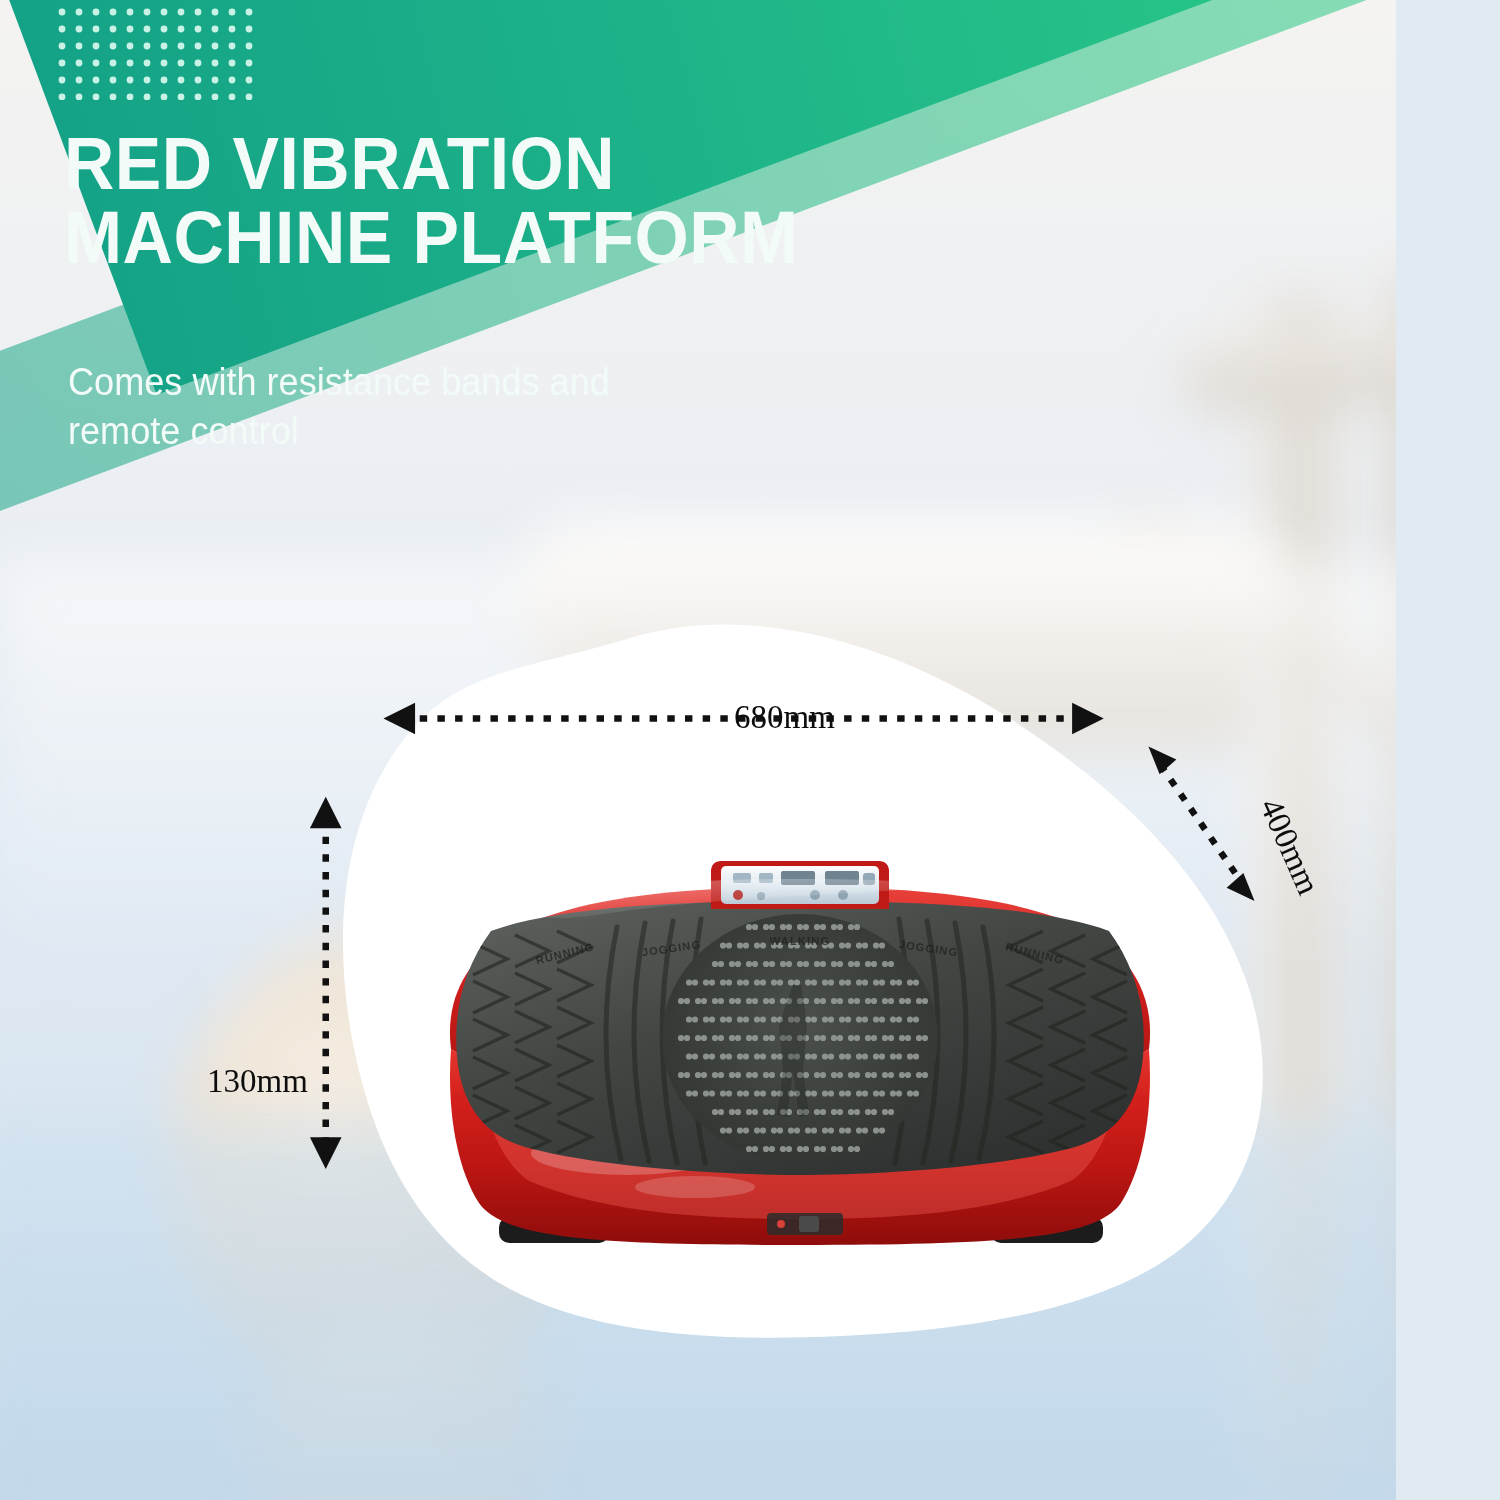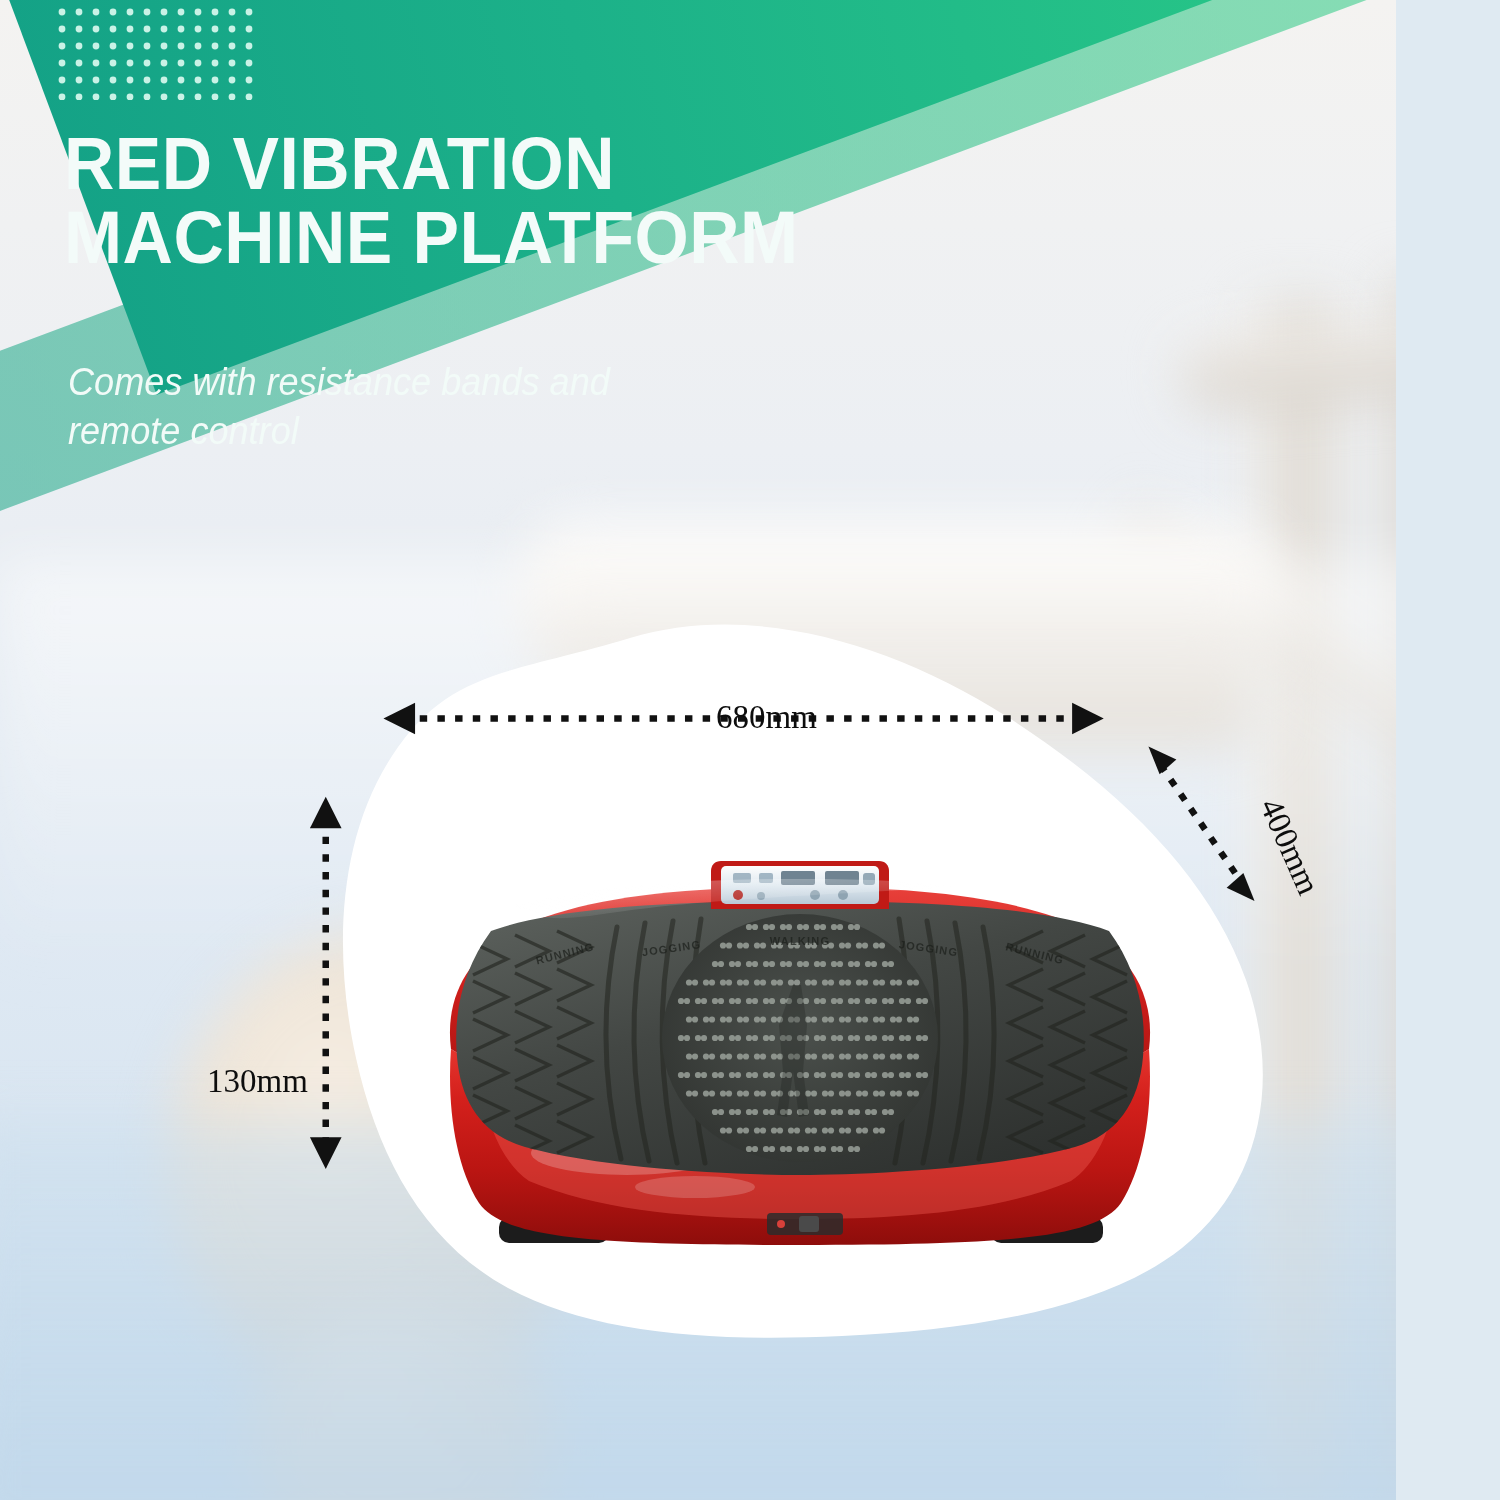--- a/index.html
+++ b/index.html
@@ -60,36 +60,36 @@
     font-family:"Liberation Sans",sans-serif;
     font-weight:700;
     font-size:75px;
     line-height:0.99;
     letter-spacing:0.5px;
     color:#f3fbf9;
     transform:scaleX(.93);
     transform-origin:left center;
     white-space:nowrap;
   }
-  #subtitle{position:absolute;left:68px;top:358px;z-index:8;width:760px;font-style:italic;}
+  #subtitle{position:absolute;left:68px;top:358px;z-index:8;width:760px;}
   .sub-line{
     font-size:38px;line-height:1.30;color:#f2fbf8;font-weight:400;
     transform:scaleX(.95);transform-origin:left center;white-space:nowrap;
   }
 
   
   #blob{position:absolute;left:330px;top:620px;z-index:10;}
 
   
   #product{position:absolute;left:395px;top:835px;width:810px;height:440px;z-index:12;}
 
   
   .dim-label{position:absolute;z-index:20;color:#0d0d0d;
      font-family:"Liberation Serif",serif;font-size:33px;white-space:nowrap;}
-  #label-680{left:716px;top:699px;}
+  #label-680{left:734px;top:699px;}
   #label-130{left:207px;top:1031px;margin-top:32px;}
   #label-400{left:1286px;top:793px;transform:rotate(66deg);transform-origin:left top;}
 
   #dims{position:absolute;inset:0;z-index:18;pointer-events:none;}
 </style>
 </head>
 <body>
 
 <div id="stage">
 

